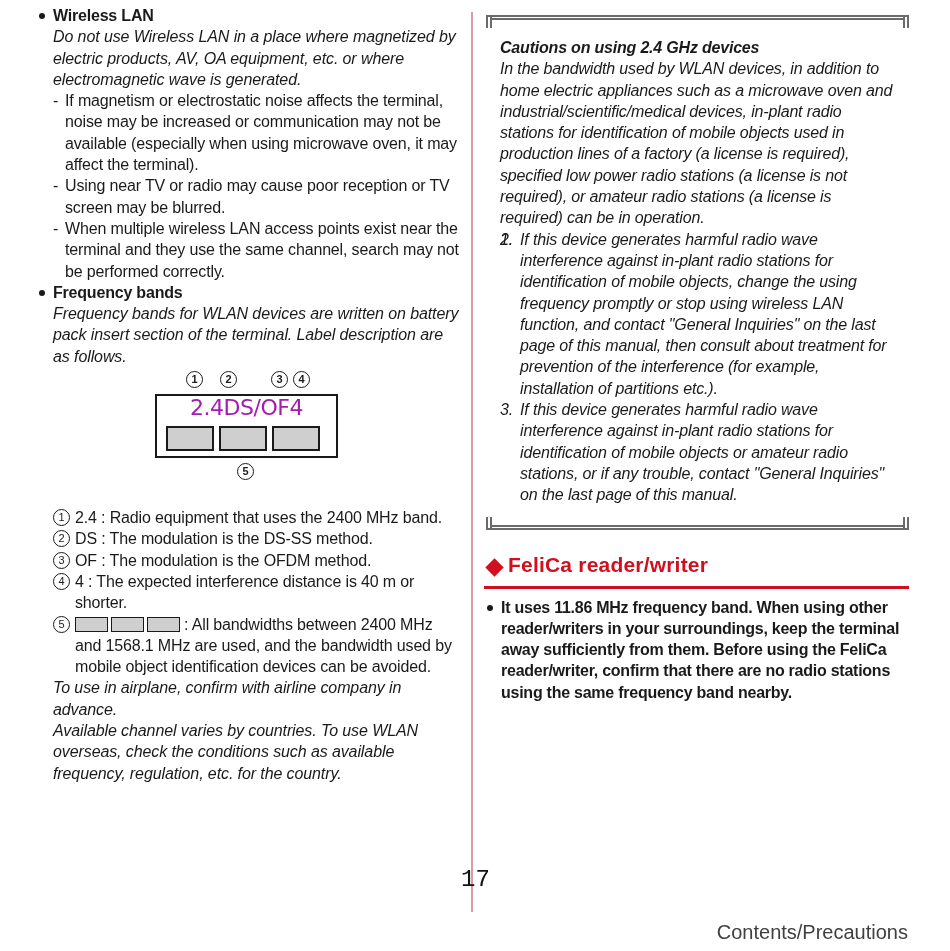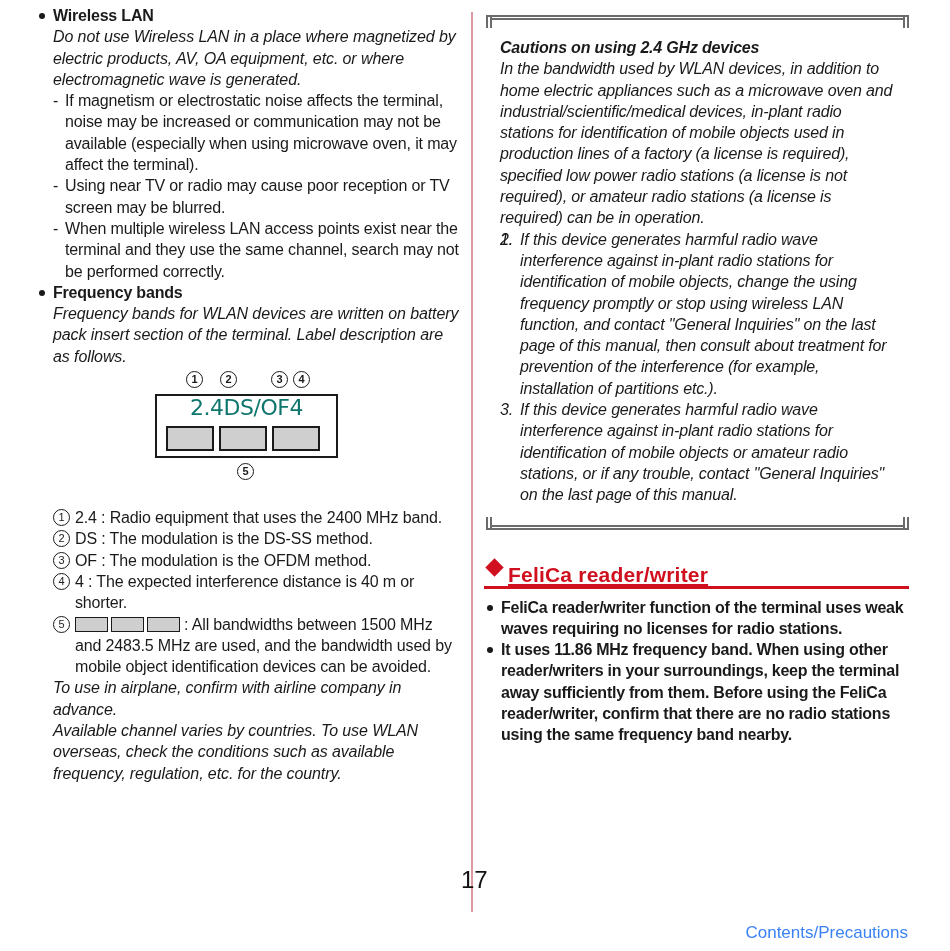--- a/index.html
+++ b/index.html
@@ -15,21 +15,21 @@
     .bullet::before { content: ""; position: absolute; left: 3px; top: 8px; width: 6px; height: 6px; border-radius: 50%; background: #1a1a1a; }
     .bold { font-weight: bold; letter-spacing: -0.2px; }
     .para { padding-left: 17px; letter-spacing: -0.1px; font-style: italic; }
     .dash { position: relative; padding-left: 29px; letter-spacing: -0.15px; }
     .dash .mark { position: absolute; left: 17px; top: 0; }
     .diagram { position: relative; height: 140px; margin-left: 0; }
     .diagram .nums { position: absolute; top: 4px; left: 150px; width: 180px; height: 22px; }
     .circ { display: inline-block; width: 15px; height: 15px; border: 1.5px solid #1a1a1a; border-radius: 50%; font-size: 11px; line-height: 15px; text-align: center; font-weight: bold; box-sizing: content-box; }
     .diagram .nums .circ { position: absolute; top: 0; }
     .label-box { position: absolute; left: 119px; top: 27px; width: 183px; height: 64px; border: 2.5px solid #1a1a1a; box-sizing: border-box; }
-    .label-box .code { position: absolute; top: 1px; left: 0; width: 100%; text-align: center; font-family: "DejaVu Sans", sans-serif; font-size: 22px; letter-spacing: -0.5px; color: #0f766e; }
+    .label-box .code { position: absolute; top: 1px; left: 0; width: 100%; text-align: center; font-family: "DejaVu Sans", sans-serif; font-size: 22px; letter-spacing: -0.5px; color: #a21caf; }
     .label-box .cells { position: absolute; top: 30px; left: 9px; display: flex; gap: 5px; }
     .cell { width: 48px; height: 25px; background: #cfcfcf; border: 2px solid #1a1a1a; box-sizing: border-box; }
     .diagram .five { position: absolute; left: 201px; top: 96px; }
     .legend-item { position: relative; padding-left: 39px; letter-spacing: -0.15px; }
     .legend-item .circ { position: absolute; left: 17px; top: 2px; font-weight: normal; }
     .mini-cells { display: inline-flex; gap: 3px; vertical-align: -2px; margin-right: 4px; }
     .mini-cell { width: 33px; height: 15px; background: #cfcfcf; border: 1.5px solid #1a1a1a; box-sizing: border-box; }
     .frame { position: relative; padding: 0 14px 0 16px; }
     .frame-top, .frame-bottom { position: relative; height: 13px; margin-left: 2px; margin-right: 0; }
     .frame-top { border-top: 5px double #6b6b6b; }
@@ -39,25 +39,25 @@
     .frame-top::before { left: 0; top: -5px; border-bottom: none; }
     .frame-top::after { right: 0; top: -5px; border-bottom: none; }
     .frame-bottom { border-bottom: 5px double #6b6b6b; }
     .frame-bottom::before { left: 0; bottom: -5px; border-top: none; }
     .frame-bottom::after { right: 0; bottom: -5px; border-top: none; }
     .frame-body { padding: 4px 14px 6px 16px; letter-spacing: -0.15px; font-style: italic; }
     .num-item { position: relative; padding-left: 20px; }
     .num-item .n { position: absolute; left: 0; top: 0; }
     .heading { position: relative; margin-top: 24px; height: 32px; border-bottom: 3px solid #d0101e; }
     .heading .diamond { position: absolute; left: 4px; top: 7px; width: 13px; height: 13px; background: #d0101e; transform: rotate(45deg); }
-    .heading .title { position: absolute; left: 24px; top: 10px; font-size: 21px; font-weight: bold; color: #d0101e; letter-spacing: 0.2px; text-decoration: underline; }
+    .heading .title { position: absolute; left: 24px; top: 0; font-size: 21px; font-weight: bold; color: #d0101e; letter-spacing: 0.2px; }
     .felica { margin-top: 8px; font-weight: bold; letter-spacing: -0.25px; }
     .felica .bullet { margin-bottom: 0; }
-    .page-num { position: absolute; left: 461px; top: 869px; font-size: 24px; color: #111; font-family: Liberation Sans, sans-serif; }
-    .footer-link { position: absolute; right: 42px; top: 922px; font-size: 17px; color: #3b82f6; text-decoration: none; }
+    .page-num { position: absolute; left: 461px; top: 869px; font-size: 24px; color: #111; font-family: Liberation Mono, monospace; }
+    .footer-link { position: absolute; right: 42px; top: 922px; font-size: 20px; color: #404040; text-decoration: none; }
   </style>
 </head>
 <body>
 
 <div class="divider"></div>
 
 <div class="col-left">
   <div class="bullet bold">Wireless LAN</div>
   <div class="para">Do not use Wireless LAN in a place where magnetized by electric products, AV, OA equipment, etc. or where electromagnetic wave is generated.</div>
   <div class="dash"><span class="mark">-</span><span>If magnetism or electrostatic noise affects the terminal, noise may be increased or communication may not be available (especially when using microwave oven, it may affect the terminal).</span></div>
@@ -86,21 +86,21 @@
   </div>
 
   <div class="legend-item"><span class="circ">1</span><span>2.4 : Radio equipment that uses the 2400 MHz band.</span></div>
   <div class="legend-item"><span class="circ">2</span><span>DS : The modulation is the DS-SS method.</span></div>
   <div class="legend-item"><span class="circ">3</span><span>OF : The modulation is the OFDM method.</span></div>
   <div class="legend-item"><span class="circ">4</span><span>4 : The expected interference distance is 40 m or shorter.</span></div>
   <div class="legend-item"><span class="circ">5</span><span class="mini-cells">
         <span class="mini-cell"></span>
         <span class="mini-cell"></span>
         <span class="mini-cell"></span>
-      </span><span>: All bandwidths between 1500 MHz and 2483.5 MHz are used, and the bandwidth used by mobile object identification devices can be avoided.</span></div>
+      </span><span>: All bandwidths between 2400 MHz and 1568.1 MHz are used, and the bandwidth used by mobile object identification devices can be avoided.</span></div>
 
   <div class="para">To use in airplane, confirm with airline company in advance.</div>
   <div class="para">Available channel varies by countries. To use WLAN overseas, check the conditions such as available frequency, regulation, etc. for the country.</div>
 </div>
 
 <div class="col-right">
   <div class="frame" style="padding:0">
     <div class="frame-top"></div>
     <div class="frame-body">
       <div class="bold">Cautions on using 2.4 GHz devices</div>
@@ -110,19 +110,18 @@
       <div class="num-item"><span class="n">3.</span><span>If this device generates harmful radio wave interference against in-plant radio stations for identification of mobile objects or amateur radio stations, or if any trouble, contact "General Inquiries" on the last page of this manual.</span></div>
     </div>
     <div class="frame-bottom"></div>
   </div>
 
   <div class="heading">
     <span class="diamond"></span>
     <span class="title">FeliCa reader/writer</span>
   </div>
   <div class="felica">
-    <div class="bullet">FeliCa reader/writer function of the terminal uses weak waves requiring no licenses for radio stations.</div>
     <div class="bullet">It uses 11.86 MHz frequency band. When using other reader/writers in your surroundings, keep the terminal away sufficiently from them. Before using the FeliCa reader/writer, confirm that there are no radio stations using the same frequency band nearby.</div>
   </div>
 </div>
 
 <div class="page-num">17</div>
 <a class="footer-link">Contents/Precautions</a>
 
 </body></html>

